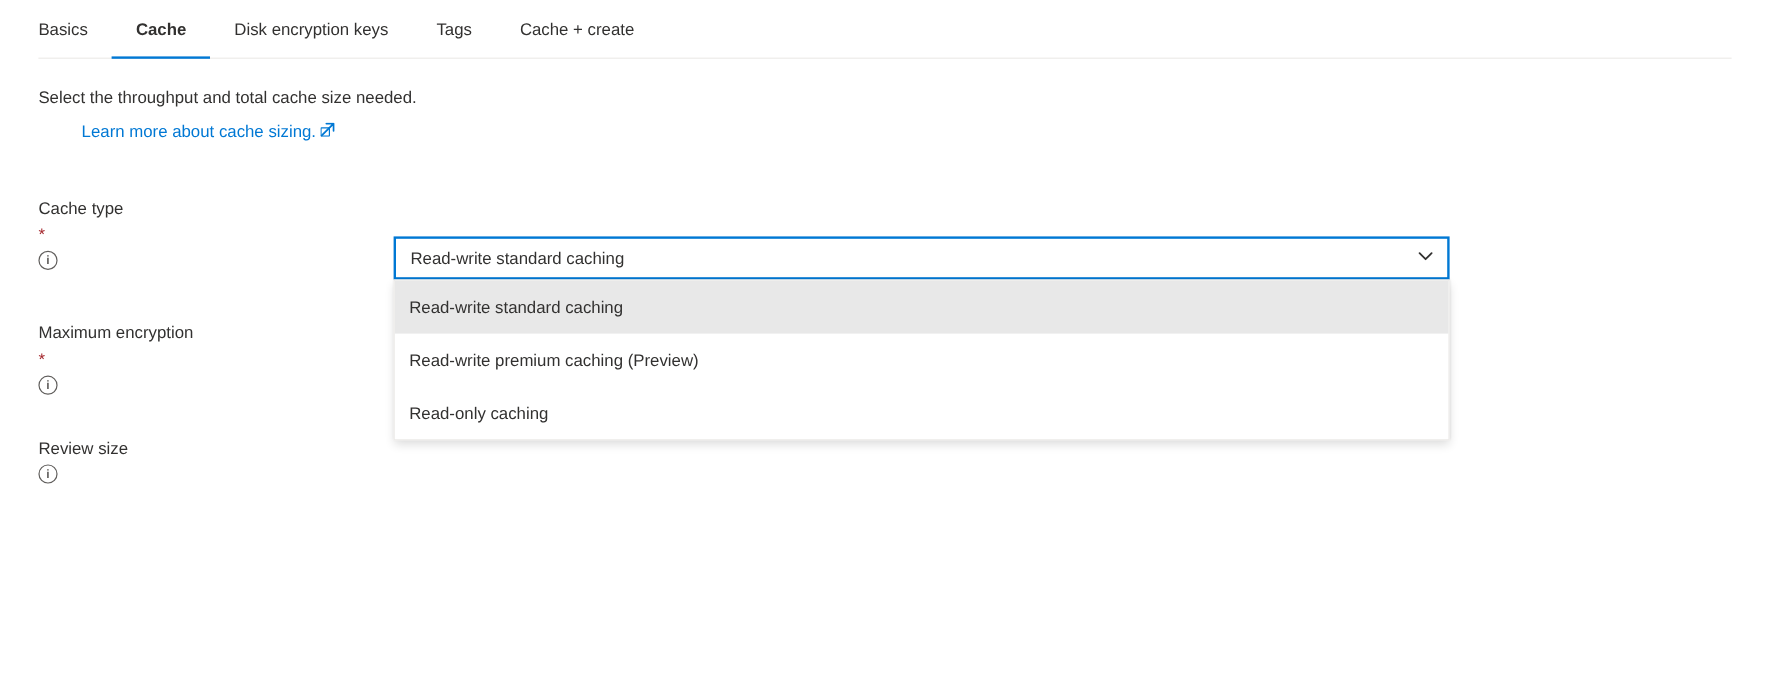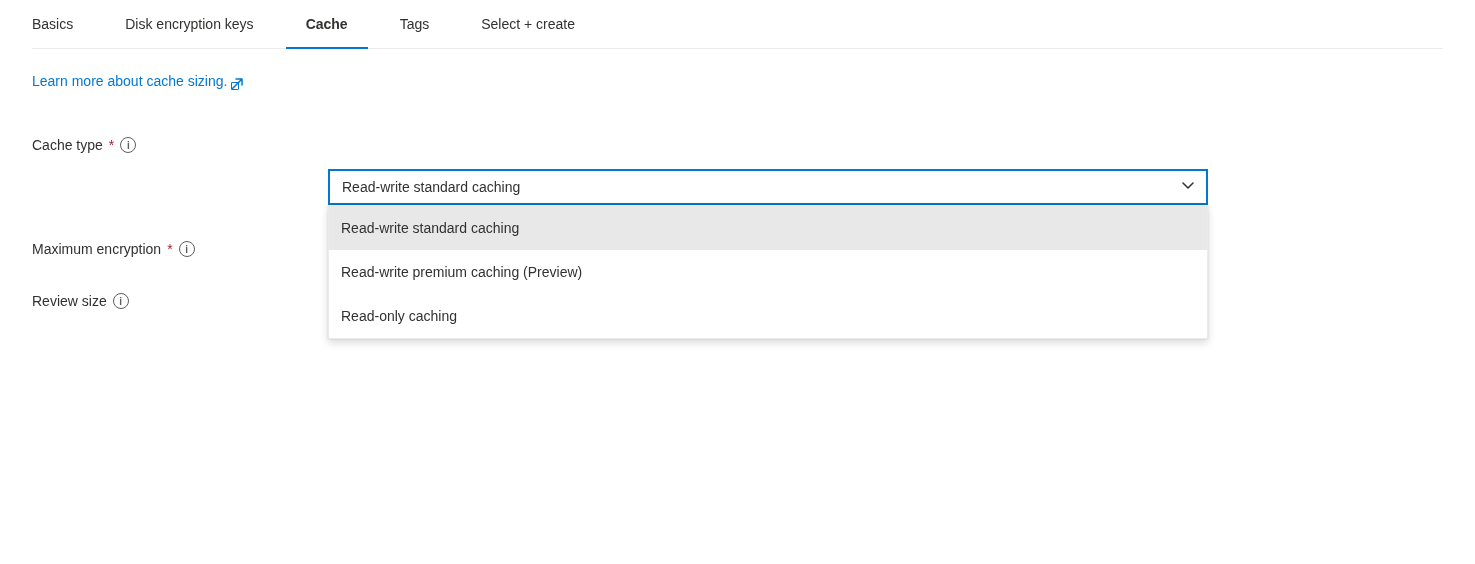--- a/index.html
+++ b/index.html
@@ -22,21 +22,21 @@
       padding: 0 32px;
       max-width: 1475px;
     }
 
     
     .tabs {
       display: flex;
       align-items: flex-start;
       border-bottom: 1px solid #edebe9;
       margin-bottom: 24px;
-      gap: 12px;
+      gap: 0;
     }
 
     .tab {
       padding: 16px 20px;
       font-size: 14px;
       color: #323130;
       cursor: pointer;
       position: relative;
       white-space: nowrap;
       user-select: none;
@@ -67,24 +67,25 @@
       color: #323130;
       margin-bottom: 12px;
       margin-top: 8px;
     }
 
     .learn-more-link {
       color: #0078d4;
       text-decoration: none;
       font-size: 14px;
       display: inline-flex;
-      align-items: flex-end;
+      align-items: flex-start;
       gap: 4px;
       margin-bottom: 32px;
       cursor: pointer;
+      margin-left: 36px;
     }
 
     .external-icon {
       display: inline-block;
       width: 12px;
       height: 12px;
       position: relative;
     }
 
     
@@ -97,20 +98,21 @@
       align-items: flex-start;
       margin-bottom: 28px;
       gap: 16px;
     }
 
     .form-label-container {
       display: flex;
       gap: 6px;
       min-width: 280px;
       padding-top: 8px;
+      flex-direction: column;
     }
 
     .form-label {
       font-size: 14px;
       color: #323130;
     }
 
     .required-star {
       color: #a4262c;
       font-size: 14px;
@@ -198,27 +200,28 @@
       background: #e8e8e8;
     }
   </style>
 </head>
 <body>
 
 <div class="page-container">
   
   <nav class="tabs">
     <div class="tab">Basics</div>
+    <div class="tab active">Cache</div>
     <div class="tab">Disk encryption keys</div>
-    <div class="tab active">Cache</div>
     <div class="tab">Tags</div>
-    <div class="tab">Select + create</div>
+    <div class="tab">Cache + create</div>
   </nav>
 
   
+  <p class="description">Select the throughput and total cache size needed.</p>
 
   
   <a class="learn-more-link">
     <span>Learn more about cache sizing.</span>
     <span class="external-icon">
       <svg width="12" height="12" viewBox="0 0 12 12" fill="none" xmlns="http://www.w3.org/2000/svg">
         <path d="M1 11L11 1M11 1H5M11 1V7" stroke="#0078d4" stroke-width="1.5" stroke-linecap="round" stroke-linejoin="round"></path>
         <rect x="0.5" y="4.5" width="7" height="7" rx="0.5" stroke="#0078d4" stroke-width="1" fill="none"></rect>
       </svg>
     </span>

